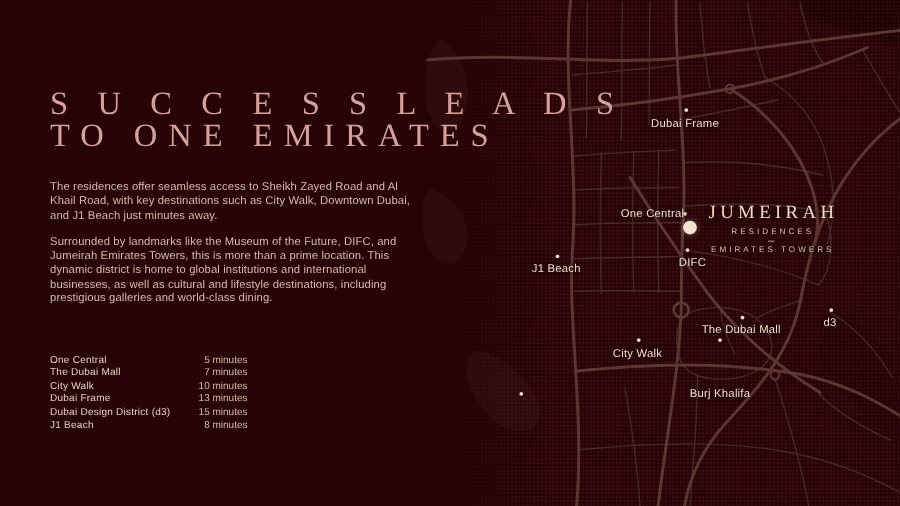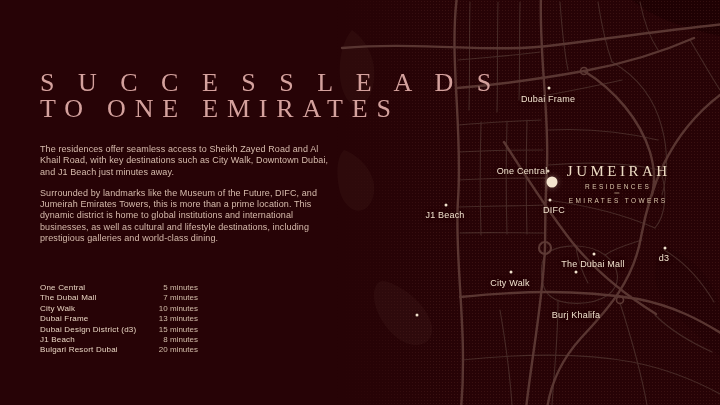--- a/index.html
+++ b/index.html
@@ -199,19 +199,15 @@
         <span class="dest-time">13 minutes</span>
       </div>
       <div class="dest-row">
         <span class="dest-name">Dubai Design District (d3)</span>
         <span class="dest-time">15 minutes</span>
       </div>
       <div class="dest-row">
         <span class="dest-name">J1 Beach</span>
         <span class="dest-time">8 minutes</span>
       </div>
-      <div class="dest-row">
-        <span class="dest-name">Bulgari Resort Dubai</span>
-        <span class="dest-time">20 minutes</span>
-      </div>
     </div>
 
 </div>
 
 </body></html>

